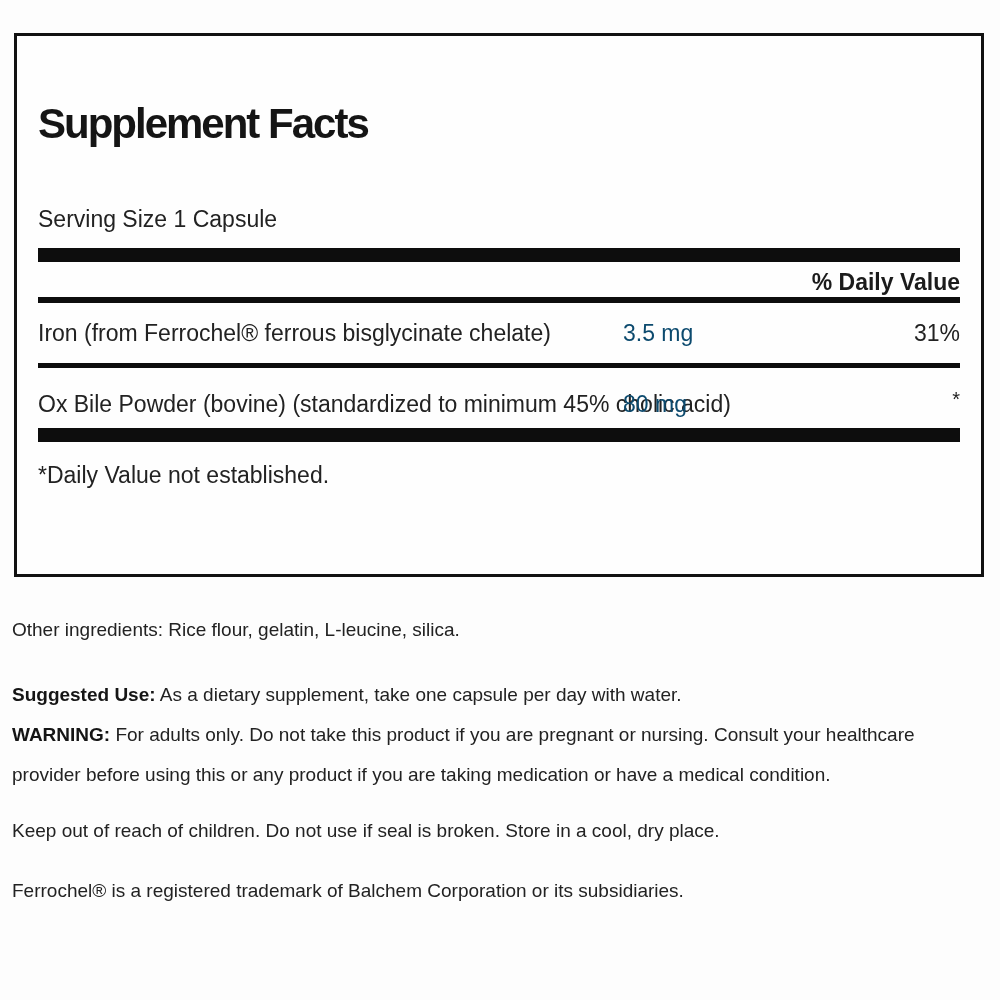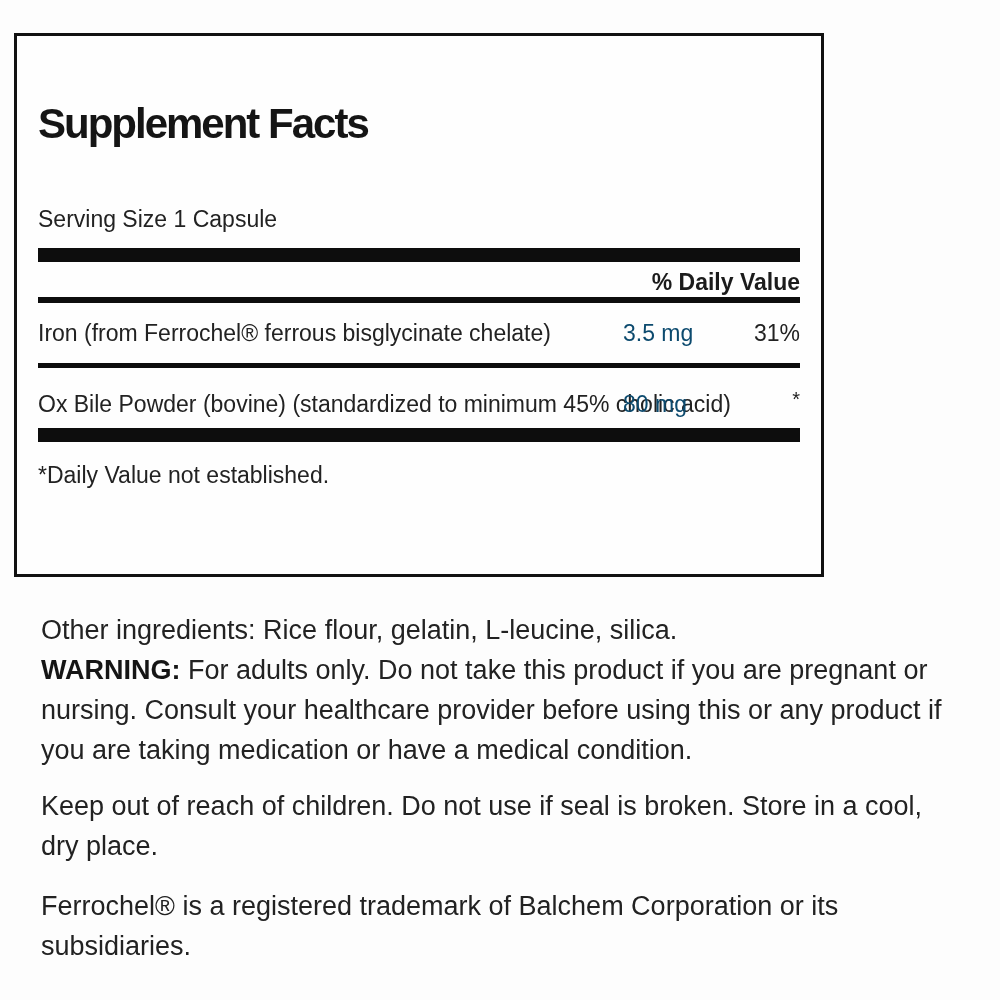--- a/index.html
+++ b/index.html
@@ -5,21 +5,21 @@
   html,body{margin:0;padding:0;}
   body{
     width:1000px;height:1000px;position:relative;
     background:#fdfdfd;
     font-family:"Liberation Sans",sans-serif;
     color:#1b1b1b;
     -webkit-font-smoothing:antialiased;
   }
   
   .facts-box{
-    position:absolute;left:14px;top:33px;width:810px;height:544px;
+    position:absolute;left:14px;top:33px;width:970px;height:544px;
     box-sizing:border-box;border:3px solid #111;background:#fefefe;
     padding:0 21px;overflow:hidden;
   }
   .sf-title{
     margin:64px 0 0 0;
     font-size:42px;font-weight:bold;letter-spacing:-2px;
     line-height:48px;color:#151515;
   }
   .serving{
     margin-top:56px;font-size:23px;line-height:30px;color:#222;
@@ -43,22 +43,22 @@
   .row-oxbile .nname{line-height:36px;}
   .nname{display:block;max-width:700px;color:#222;}
   .namount{position:absolute;left:585px;color:#0c4a6e;}
   .row-iron .namount{top:15px;}
   .row-oxbile .namount{bottom:6px;line-height:36px;}
   .ndv{position:absolute;right:0;top:15px;color:#222;}
   .row-oxbile .ndv{top:16px;font-size:20px;}
   .footnote{margin-top:18px;font-size:23px;line-height:30px;color:#222;}
   
   .details{
-    position:absolute;left:41px;top:610px;width:921px;
-    font-size:27px;line-height:40px;color:#222;
+    position:absolute;left:12px;top:610px;width:921px;
+    font-size:19px;line-height:40px;color:#222;
   }
   .details p{margin:0;}
   .details .p-suggested{margin-top:25px;}
   .details .p-warning{}
   .details .p-keep{margin-top:16px;}
   .details .p-trademark{margin-top:20px;}
   .lead{font-weight:bold;color:#151515;}
 </style>
 </head>
 <body>
@@ -87,16 +87,17 @@
     <span class="ndv">*</span>
   </div>
 
   <div class="bar"></div>
 
   <div class="footnote">*Daily Value not established.</div>
 </div>
 
 <div class="details">
   <p class="p-other">Other ingredients: Rice flour, gelatin, L-leucine, silica.</p>
+  <p class="p-suggested"><span class="lead">Suggested Use:</span><span> As a dietary supplement, take one capsule per day with water.</span></p>
   <p class="p-warning"><span class="lead">WARNING:</span><span> For adults only. Do not take this product if you are pregnant or nursing. Consult your healthcare provider before using this or any product if you are taking medication or have a medical condition.</span></p>
   <p class="p-keep">Keep out of reach of children. Do not use if seal is broken. Store in a cool, dry place.</p>
   <p class="p-trademark">Ferrochel® is a registered trademark of Balchem Corporation or its subsidiaries.</p>
 </div>
 
 </body></html>

